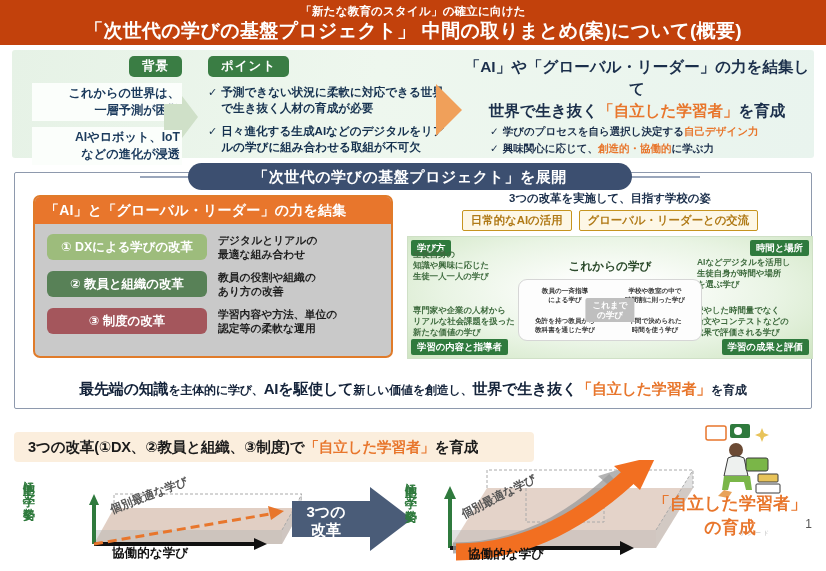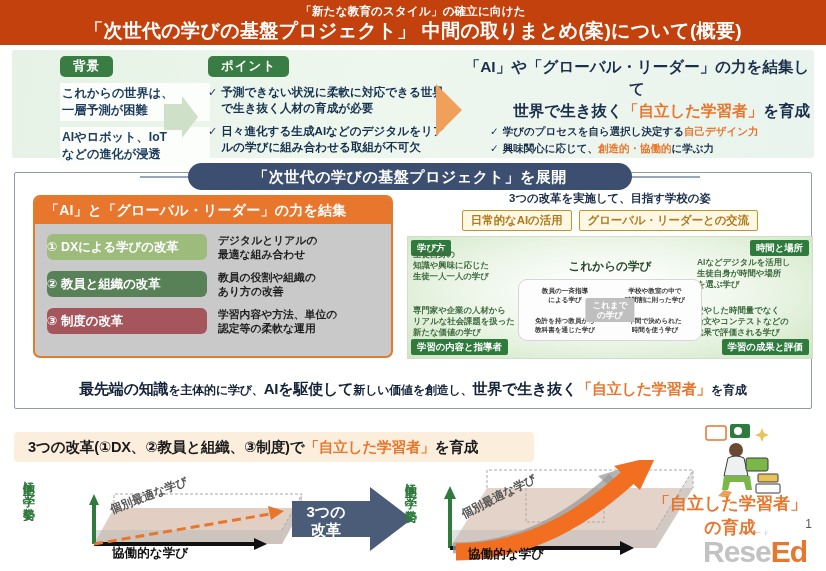--- a/index.html
+++ b/index.html
@@ -24,36 +24,36 @@
   .topband {
     position: absolute; left: 12px; top: 50px; width: 802px; height: 108px;
     background: linear-gradient(100deg, #e6f2e6 0%, #eef7ee 45%, #e9f4ee 100%);
     border-radius: 3px;
   }
   .tag-green {
     display: inline-block; background: #3a7d44; color: #fff;
     font-size: 12.5px; font-weight: bold; border-radius: 5px;
     padding: 2px 13px; letter-spacing: 1px;
   }
-  .bg-col { position: absolute; left: 20px; top: 6px; width: 150px; text-align: left; margin-left: 28px; }
+  .bg-col { position: absolute; left: 20px; top: 6px; width: 150px; text-align: right; }
   .bg-line { background: #fbfefb; color: #1b3a5c; font-size: 12.2px; line-height: 17px;
              margin-top: 6px; padding: 2px 2px; font-weight: 600;}
   .gray-arrow {
     position: absolute; left: 152px; top: 44px; width: 34px; height: 46px;
   }
   .pt-col { position: absolute; left: 196px; top: 6px; width: 240px; }
   .pt-item { display: flex; gap: 4px; font-size: 11.6px; line-height: 16px; color: #15314f;
              font-weight: bold; margin-top: 7px; }
   .pt-item .chk { flex: 0 0 auto; font-size: 11px; }
 
   .orange-arrow { position: absolute; left: 424px; top: 34px; width: 26px; height: 52px; }
 
   .right-col { position: absolute; left: 452px; top: 6px; width: 346px; }
   .rc-l1 { font-size: 15.5px; line-height: 22px; font-weight: bold; color: #1b2f4b; text-align: center;}
-  .rc-l2 { font-size: 15.5px; line-height: 22px; font-weight: bold; color: #1b2f4b; text-align: right;}
+  .rc-l2 { font-size: 15.5px; line-height: 22px; font-weight: bold; color: #1b2f4b; text-align: center;}
   .hl-orange { color: #e8762c; }
   .rc-bul { font-size: 10.5px; line-height: 15px; color: #1b2f4b; font-weight: bold;
             margin-top: 2px; padding-left: 26px; }
   .rc-bul .chk { margin-right: 4px; }
   .or { color: #e8762c; }
 
   
   .midbanner {
     position: absolute; left: 188px; top: 163px; width: 444px; height: 27px;
     background: #3c4f70; color: #fff; border-radius: 14px;
@@ -74,21 +74,21 @@
     border: 2px solid #e07b2a; border-radius: 7px; background: #c9c9c9;
     overflow: hidden;
   }
   .leftbox-head {
     height: 27px; background: #e8762c; color: #fff; font-size: 14px; font-weight: bold;
     line-height: 27px; padding-left: 10px; letter-spacing: .2px;
   }
   .reform-row { display: flex; align-items: center; margin: 9px 0 0 12px; }
   .reform-chip {
     width: 160px; height: 26px; border-radius: 6px; color: #fff;
-    font-size: 12.4px; font-weight: bold; text-align: left; line-height: 26px;
+    font-size: 12.4px; font-weight: bold; text-align: center; line-height: 26px;
   }
   .reform-desc { margin-left: 11px; font-size: 10.8px; line-height: 14px; color: #1e1e1e; font-weight: bold;}
 
   
   .visionwrap { position: absolute; left: 392px; top: 18px; width: 406px; }
   .vision-title { font-size: 11.4px; text-align: center; color: #1b2f4b; font-weight: bold; }
   .vision-tags { display: flex; gap: 7px; justify-content: center; margin-top: 4px; }
   .vtag {
     border: 1.4px solid #c6941f; background: #fdf7e6; color: #b07a17;
     font-size: 11.4px; font-weight: bold; padding: 2px 8px; border-radius: 2px;
@@ -387,17 +387,14 @@
   </svg>
 
   <div class="goal-text">
     <div>「自立した学習者」</div>
     <div>の育成</div>
   </div>
 
   <div class="pagenum">1</div>
   <div class="watermark">
     <div class="wm-sub">リシード</div>
-    <div class="wm-main">
-      <span class="wm-g">Rese</span><span class="wm-o">Ed</span>
-    </div>
   </div>
 </div>
 
 </body></html>

